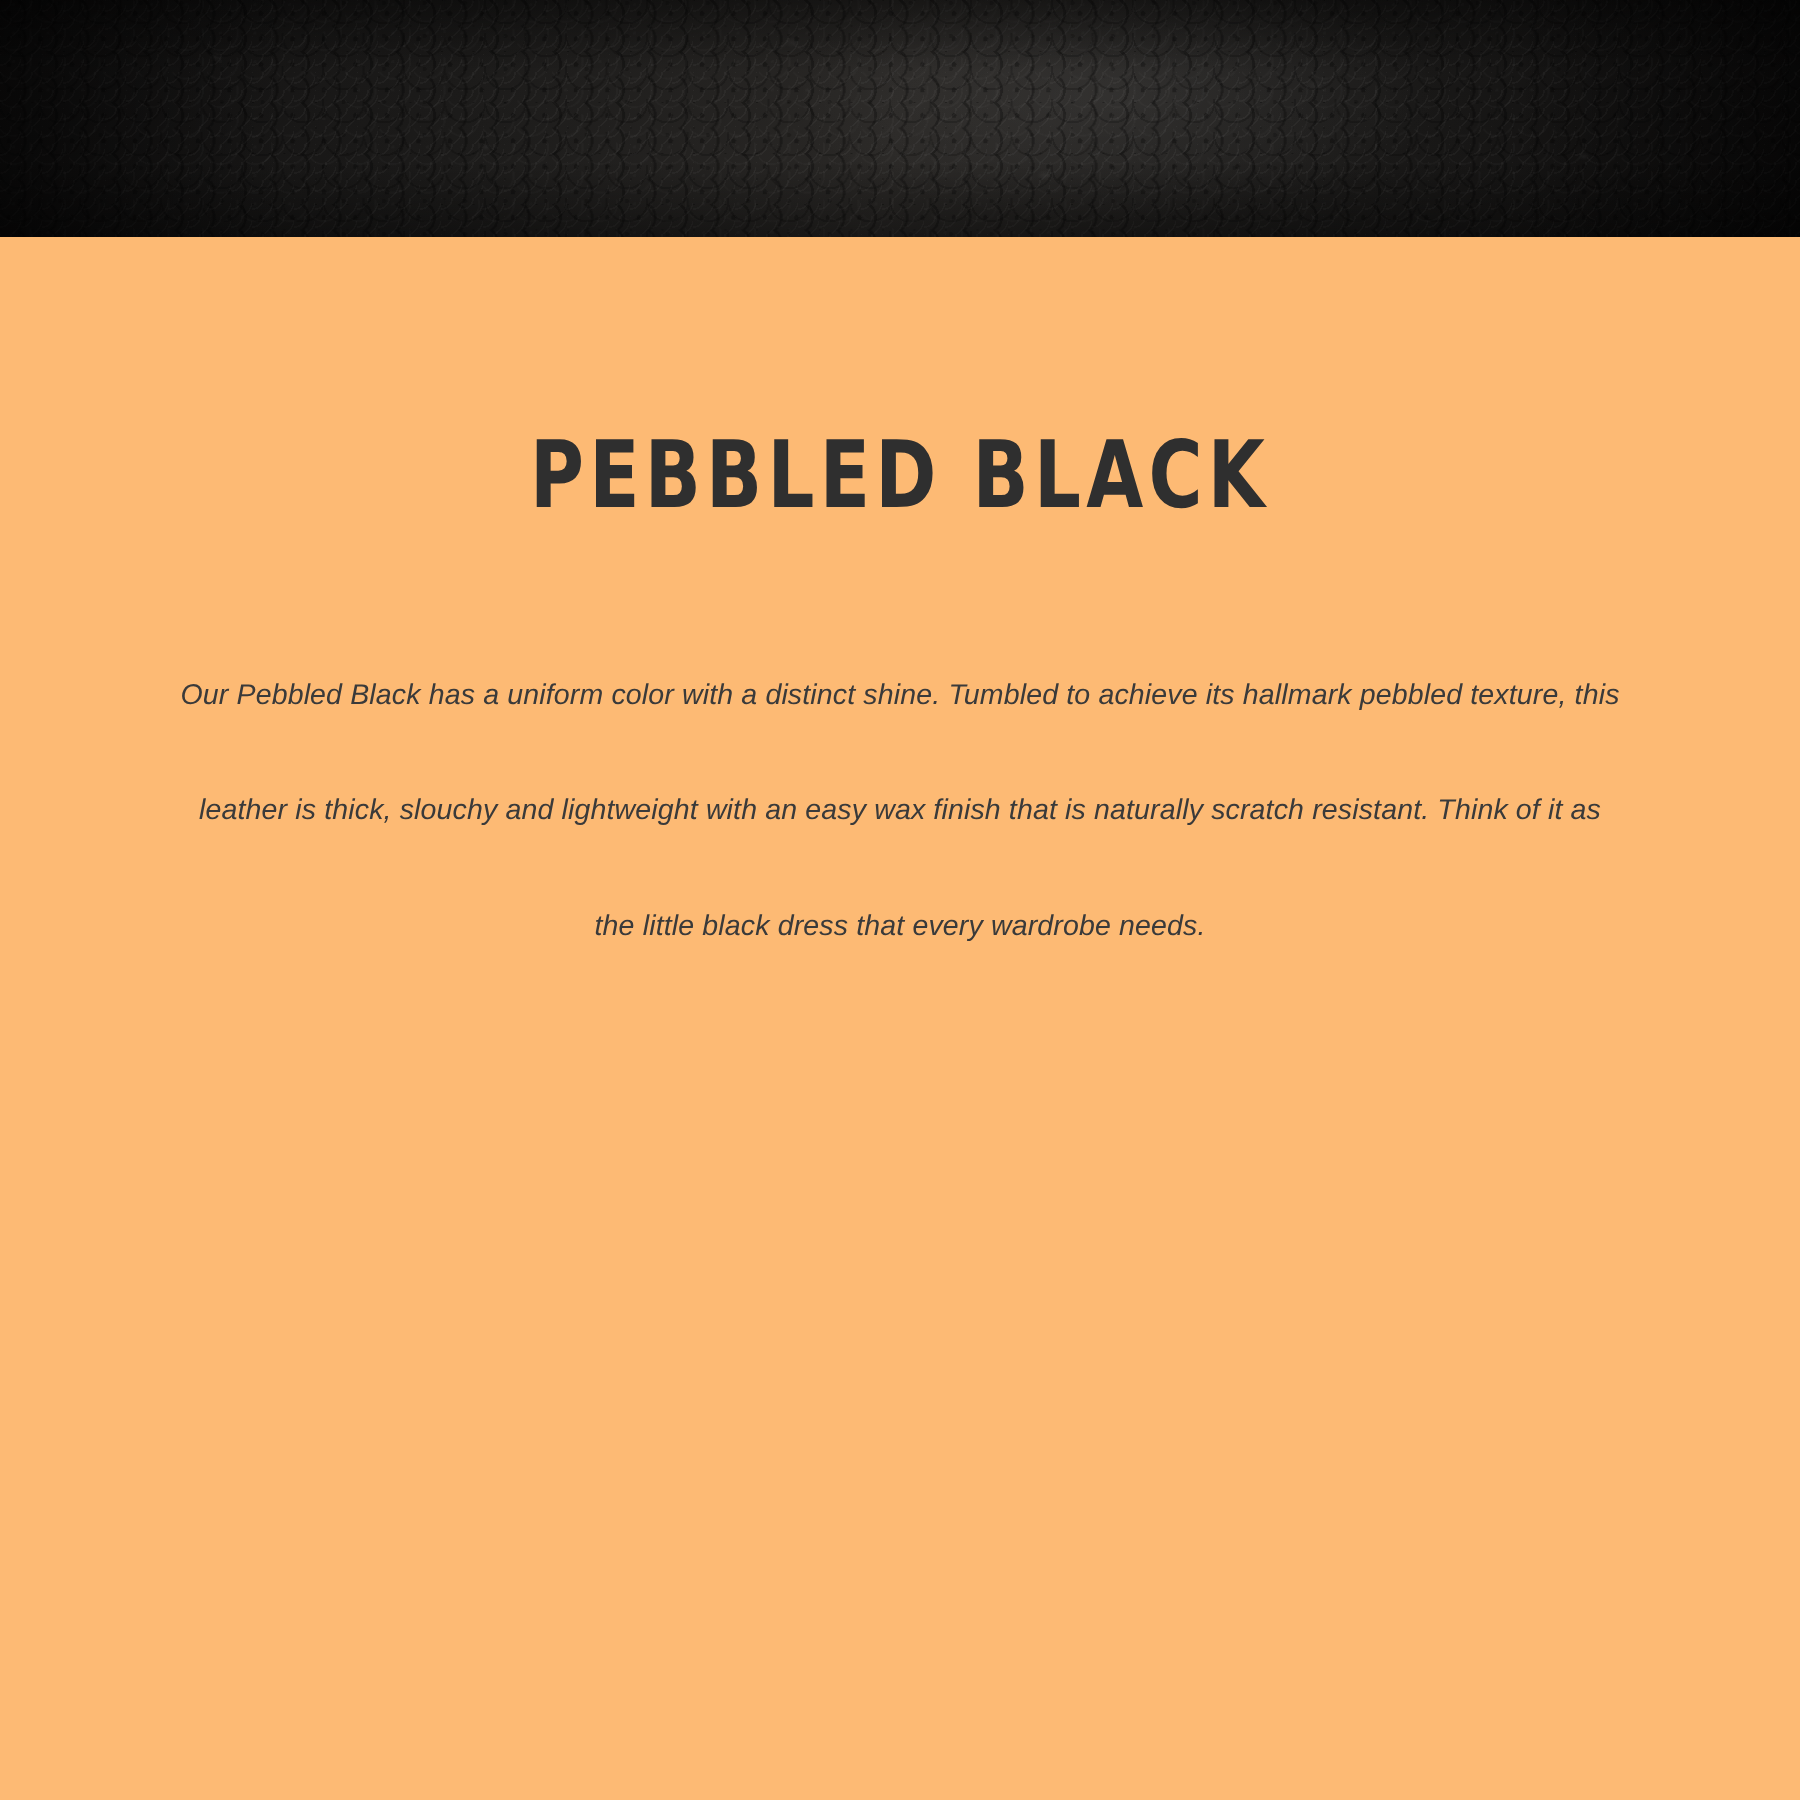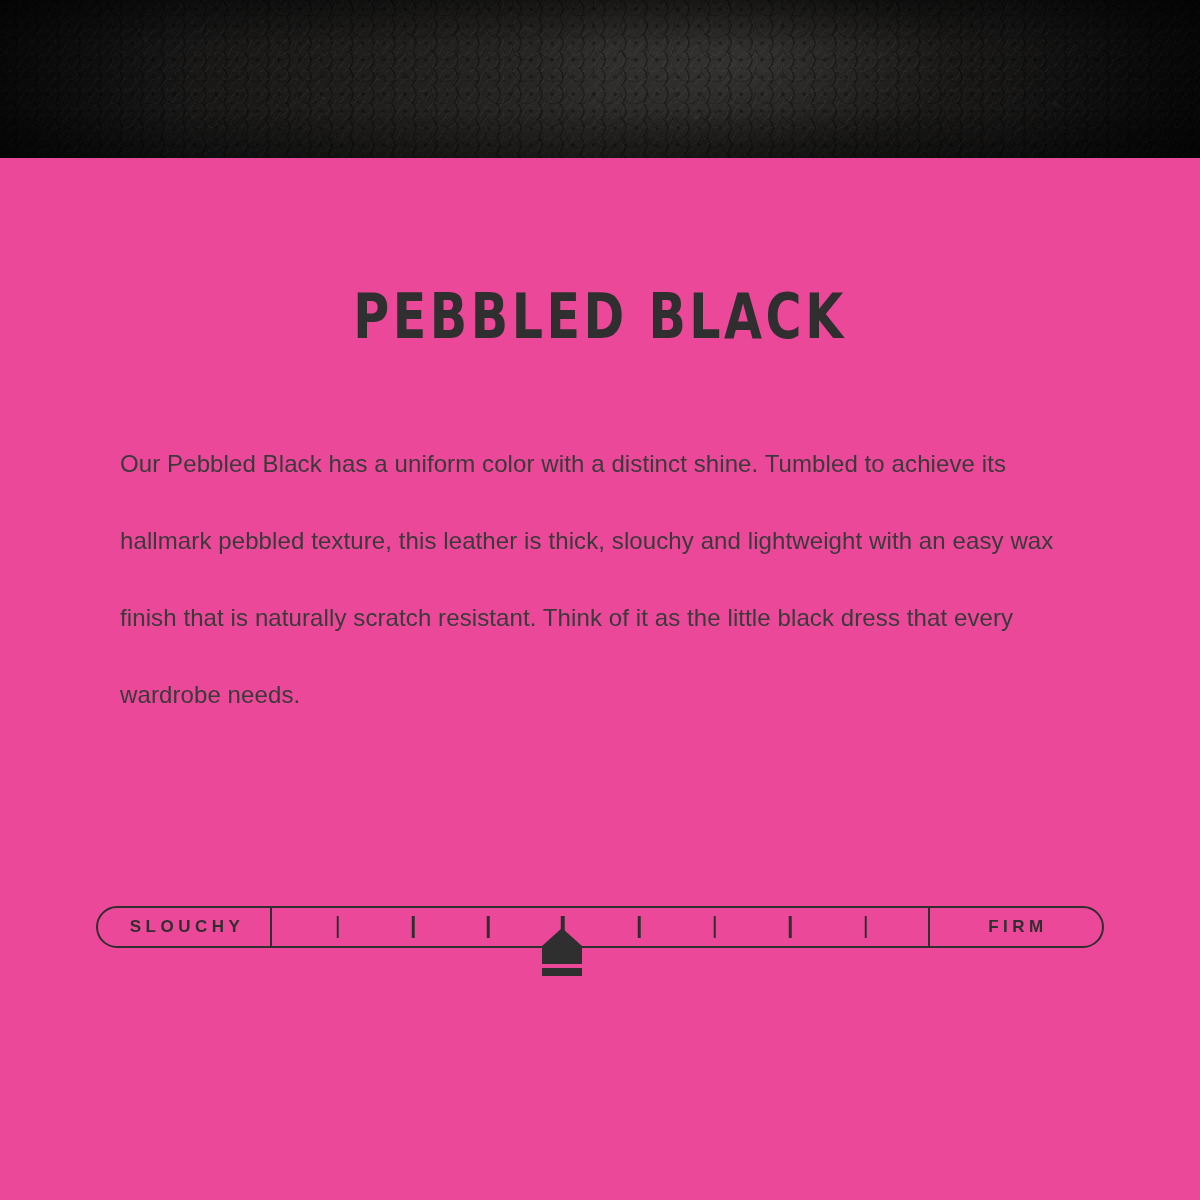--- a/index.html
+++ b/index.html
@@ -10,21 +10,21 @@
     width: 1200px;
     height: 1200px;
     background: #e4e4e4;
     font-family: "Liberation Sans", sans-serif;
     overflow: hidden;
   }
   .page {
     position: relative;
     width: 1200px;
     height: 1200px;
-    background: #ec4899;
+    background: #fdba74;
   }
 
   
   .hero {
     position: relative;
     width: 1200px;
     height: 158px;
     background:
       radial-gradient(ellipse 7px 5px at 12% 24%, rgba(255,255,255,0.055), rgba(0,0,0,0) 70%),
       radial-gradient(ellipse 6px 4px at 27% 62%, rgba(255,255,255,0.05), rgba(0,0,0,0) 70%),
@@ -75,28 +75,29 @@
     font-family: "DejaVu Sans Condensed", "Liberation Sans Narrow", "Liberation Sans", sans-serif;
     font-weight: 700;
     font-size: 62px;
     letter-spacing: 4px;
     color: #2f2f2f;
     transform: scaleX(0.88);
   }
   .description {
     margin: 0;
     padding-top: 72px;
-    text-align: left;
-    font-size: 24px;
+    text-align: center;
+    font-size: 19px;
     line-height: 77px;
     color: #3a3a3a;
     letter-spacing: 0.1px;
     max-width: 960px;
     margin-left: auto;
     margin-right: auto;
+    font-style: italic;
   }
 
   
   .scales {
     position: absolute;
     left: 0;
     top: 880px;
     width: 1200px;
   }
   .scale-row {
@@ -209,38 +210,16 @@
     <div class="vignette"></div>
   </div>
 
   <div class="content">
     <h1 class="title">PEBBLED BLACK</h1>
     <p class="description">Our Pebbled Black has a uniform color with a distinct shine. Tumbled to achieve its hallmark pebbled texture, this leather is thick, slouchy and lightweight with an easy wax finish that is naturally scratch resistant. Think of it as the little black dress that every wardrobe needs.</p>
   </div>
 
   <div class="scales">
 
-    <div class="scale-row">
-      <div class="scale-track">
-        <div class="cap cap-left">SLOUCHY</div>
-        <div class="cap cap-right">FIRM</div>
-        <div class="ticks">
-          <div class="tick" style="left:10%"></div>
-          <div class="tick" style="left:21.5%"></div>
-          <div class="tick" style="left:33%"></div>
-          <div class="tick" style="left:44.5%"></div>
-          <div class="tick" style="left:56%"></div>
-          <div class="tick" style="left:67.5%"></div>
-          <div class="tick" style="left:79%"></div>
-          <div class="tick" style="left:90.5%"></div>
-        </div>
-      </div>
-      <div class="marker" style="left:562px; top:36px;">
-        <div class="stem"></div>
-        <div class="house"></div>
-        <div class="body"></div>
-        <div class="base"></div>
-      </div>
-    </div>
 
 
   </div>
 </div>
 
 </body></html>

